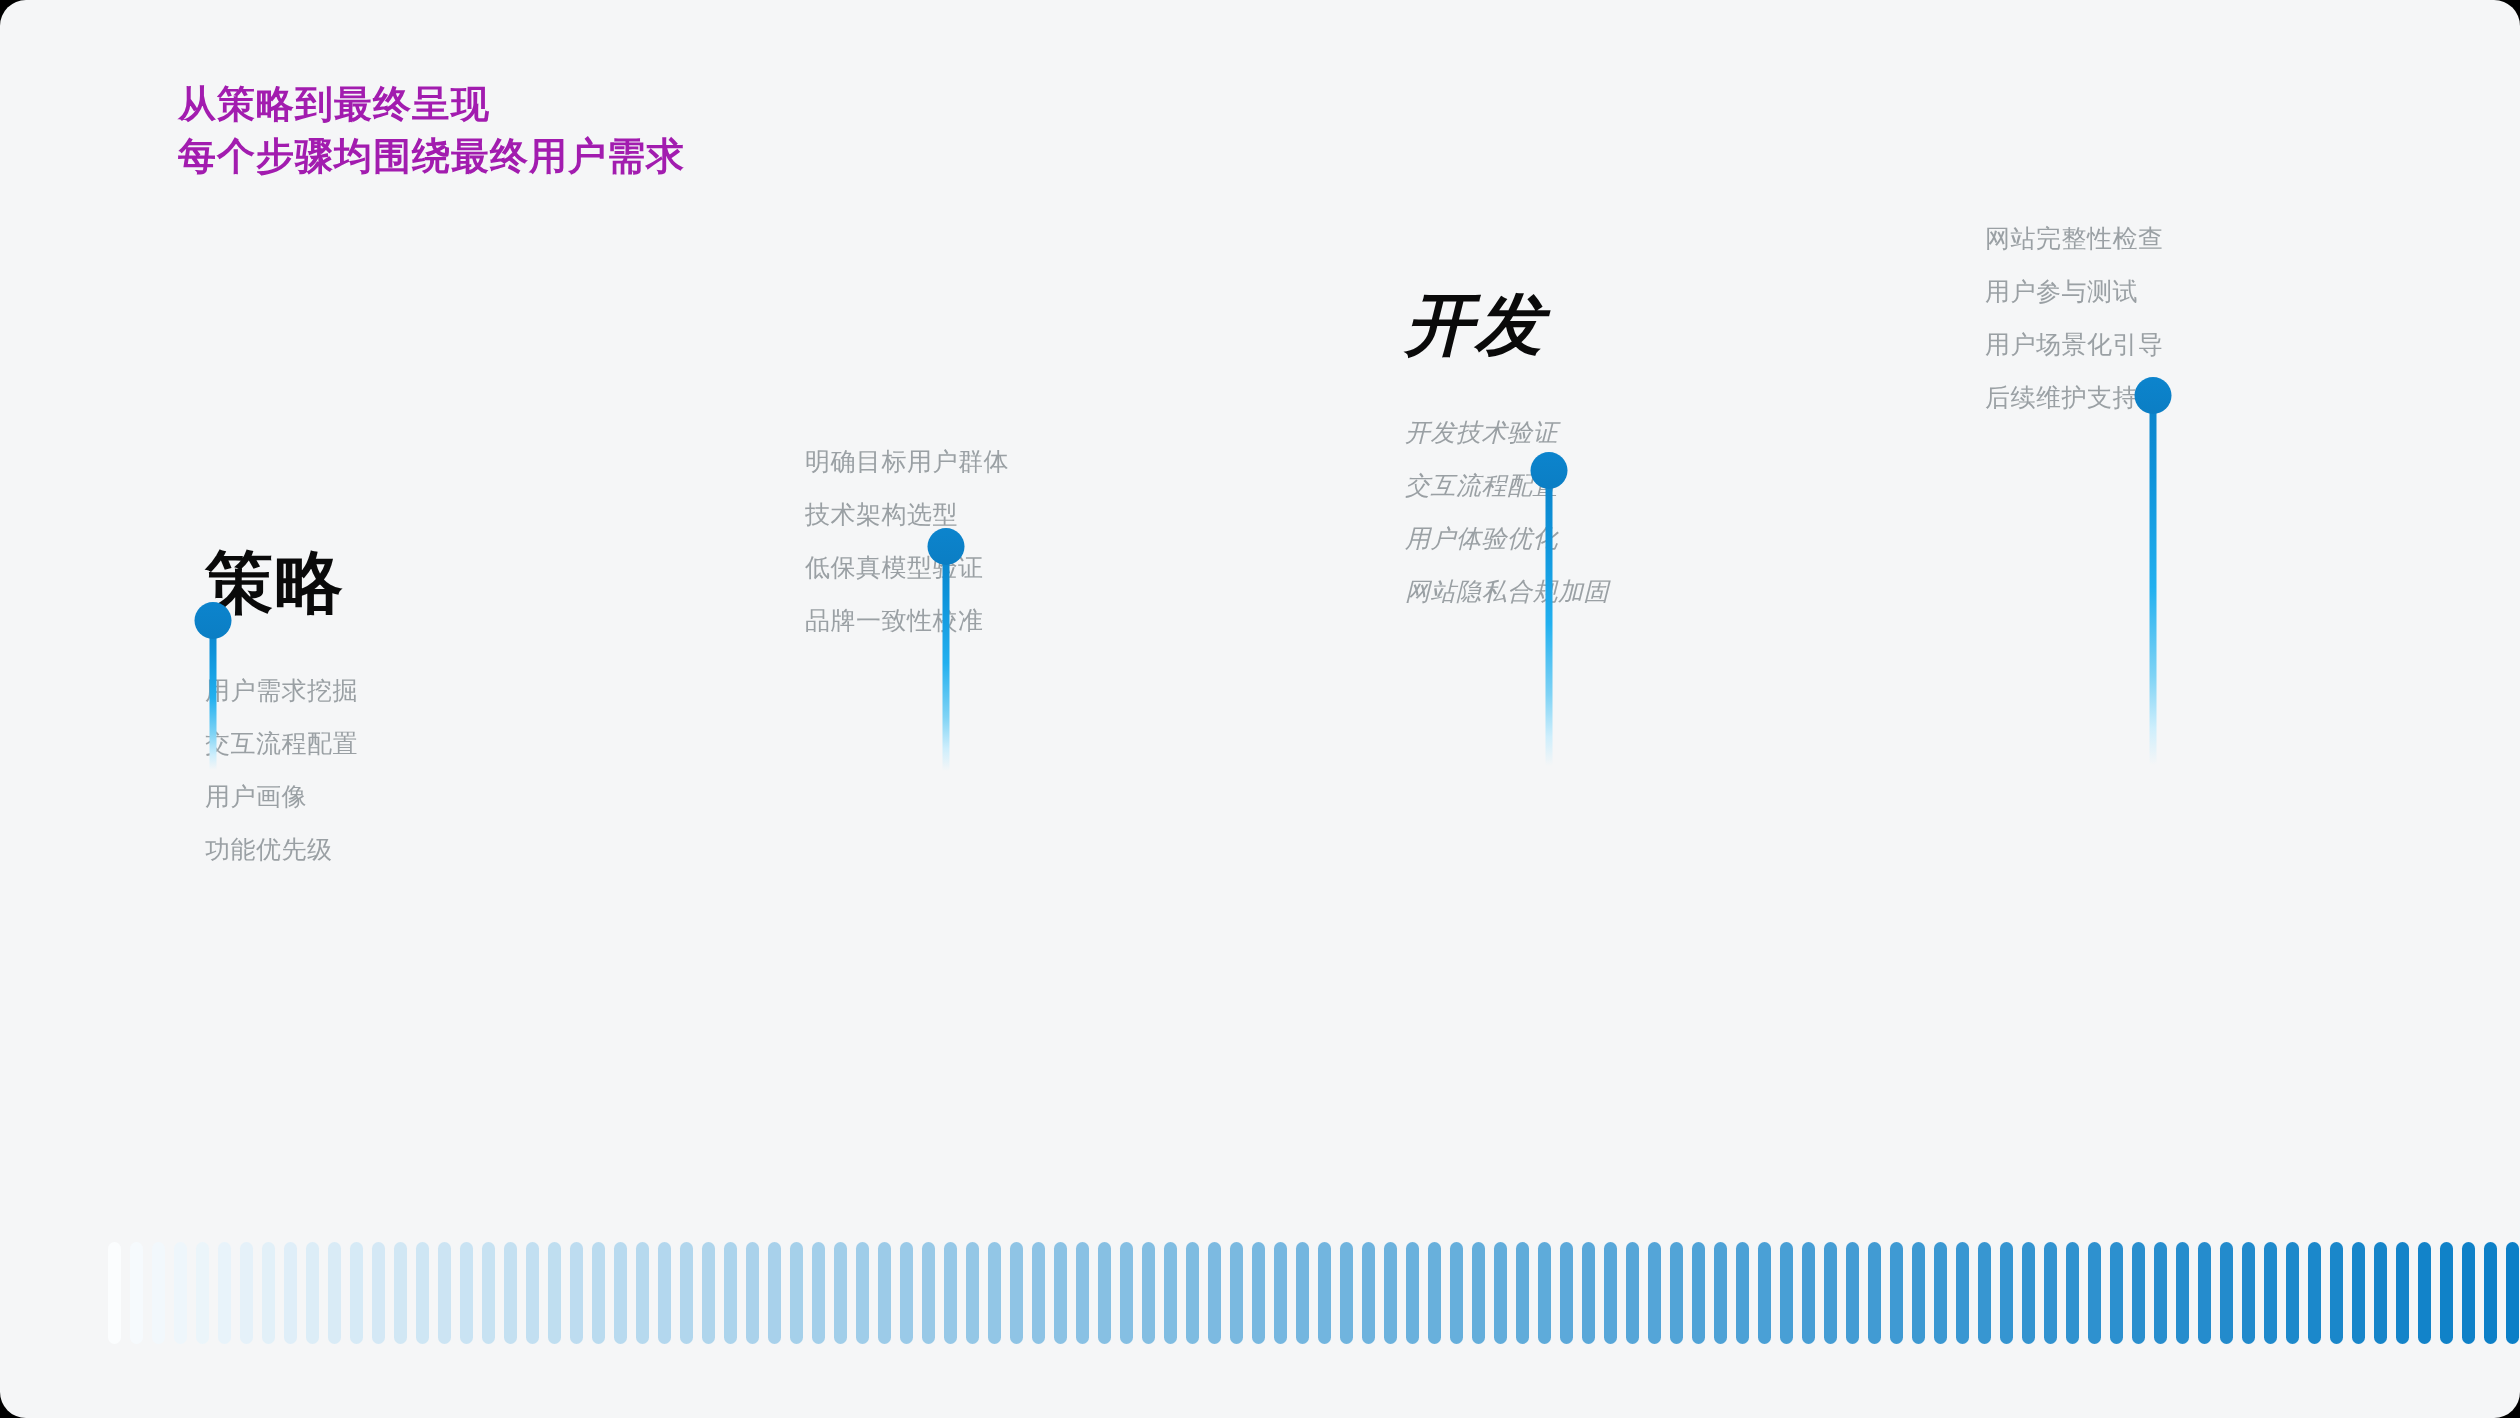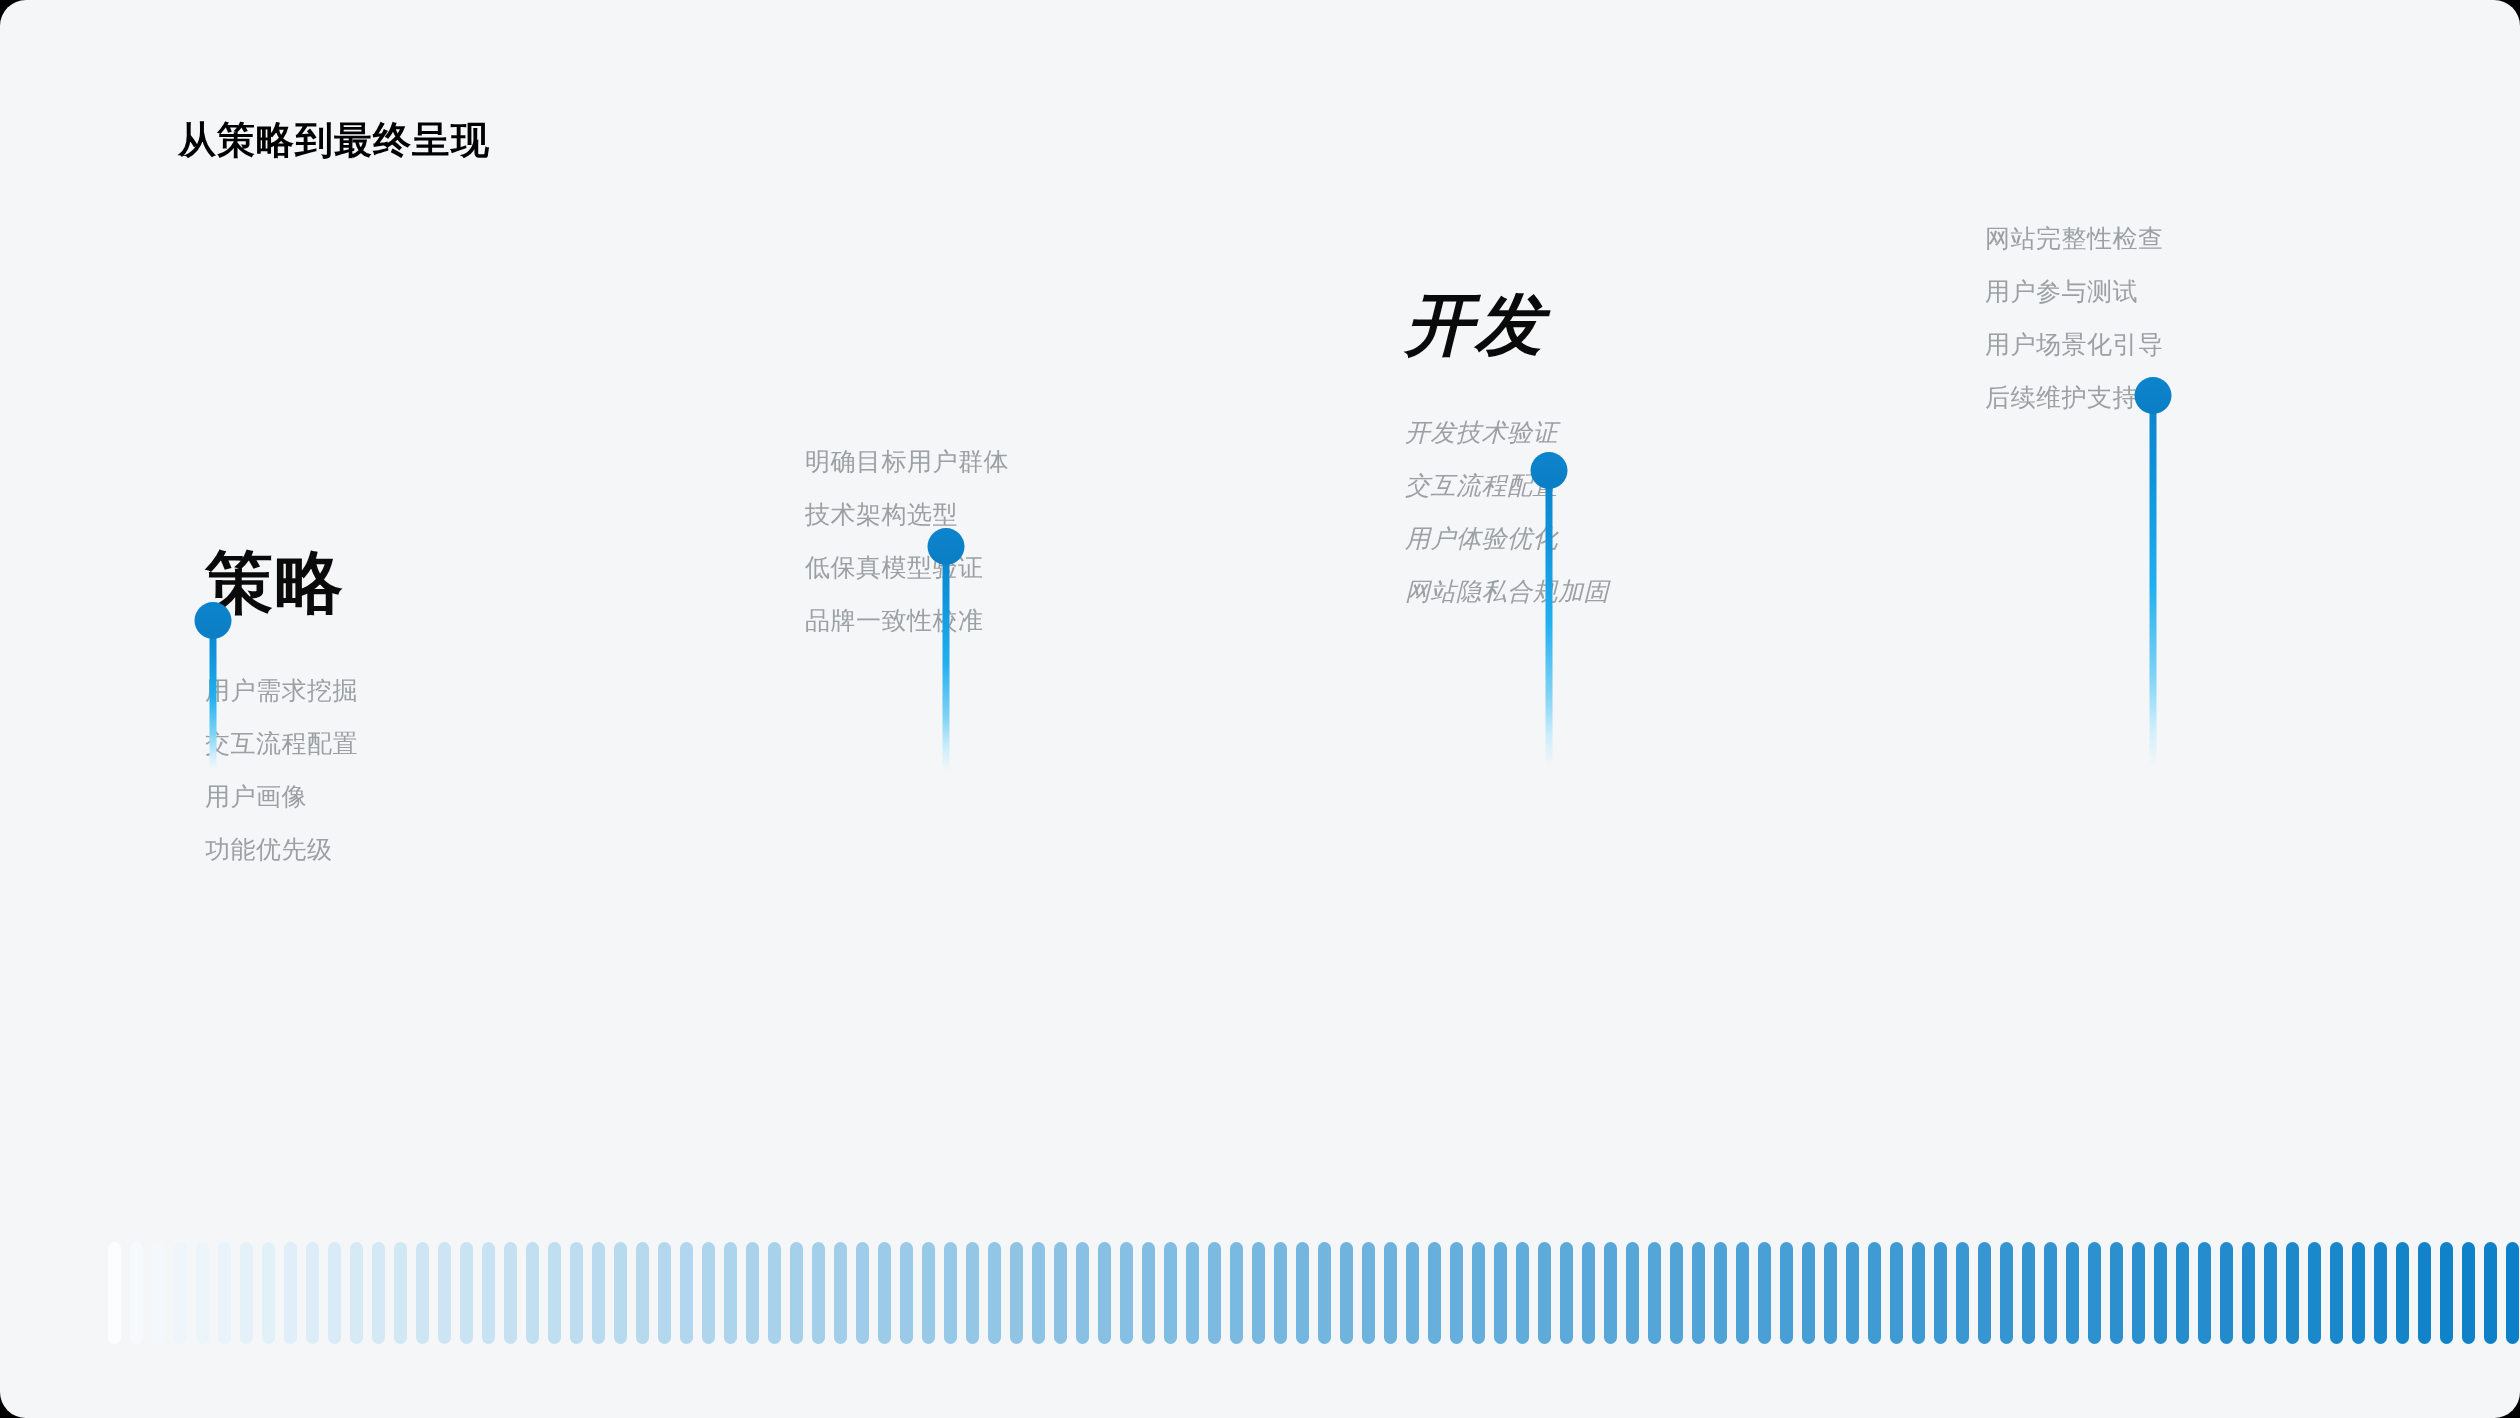--- a/index.html
+++ b/index.html
@@ -28,24 +28,23 @@
   #header {
     position: absolute;
     left: 178px;
     top: 78px;
     width: 900px;
   }
   .header-line {
     font-size: 38px;
     line-height: 52px;
     font-weight: 700;
-    color: #000000;
+    color: #a21caf;
     letter-spacing: 1px;
     white-space: nowrap;
-    margin-top: 36px;
   }
 
   
   .stage {
     position: absolute;
   }
   .stage-title {
     font-size: 68px;
     line-height: 84px;
     font-weight: 700;
@@ -124,20 +123,21 @@
     border-radius: 7px;
   }
 </style>
 </head>
 <body>
 
 <div id="canvas">
 
   <div id="header">
     <div class="header-line">从策略到最终呈现</div>
+    <div class="header-line">每个步骤均围绕最终用户需求</div>
   </div>
 
   <div class="stage" id="stage-0">
     <div class="stage-title">策略</div>
     <ul class="stage-items">
       <li class="stage-item">用户需求挖掘</li>
       <li class="stage-item">交互流程配置</li>
       <li class="stage-item">用户画像</li>
       <li class="stage-item">功能优先级</li>
     </ul>

